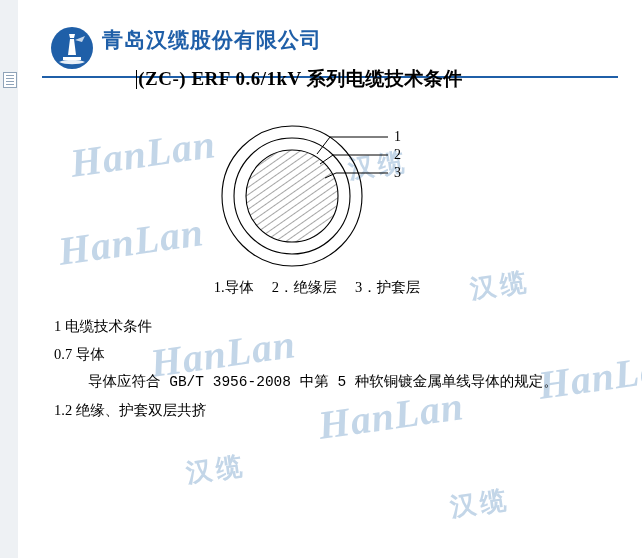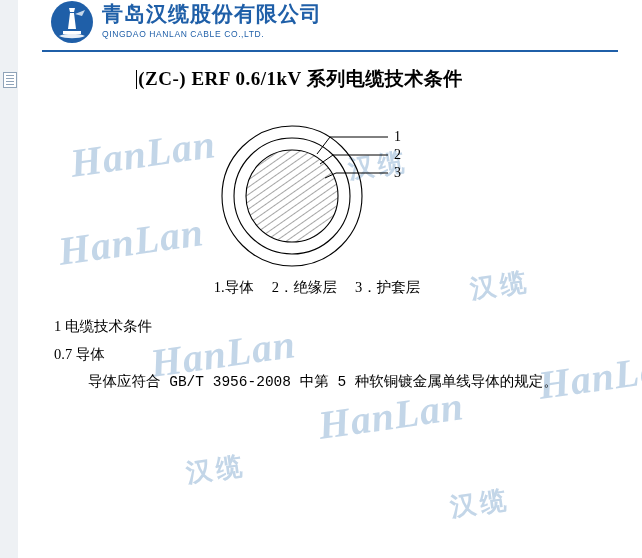--- a/index.html
+++ b/index.html
@@ -69,21 +69,21 @@
   .wm4 { left: 300px; top: 392px; transform: rotate(-8deg); }
   .wm5 { left: 330px; top: 148px; transform: rotate(-8deg); }
   .wm6 { left: 452px; top: 268px; transform: rotate(-8deg); }
   .wm7 { left: 168px; top: 452px; transform: rotate(-8deg); }
   .wm8 { left: 432px; top: 486px; transform: rotate(-8deg); }
   .wm9 { left: 520px; top: 352px; transform: rotate(-8deg); }
 
   
   #header {
     position: absolute;
-    left: 0; top: 0;
+    left: 0; top: 26px;
     width: 570px; height: 56px;
   }
   #logo-block {
     position: absolute;
     left: 32px; top: 0;
     display: flex;
     align-items: flex-start;
   }
   #logo-mark {
     position: relative;
@@ -195,21 +195,20 @@
           <circle cx="22" cy="22" r="21" fill="#1f5fa8"></circle>
           <path d="M19 8 h6 l-1 4 h-4 z" fill="#ffffff"></path>
           <path d="M20 13 h4 l2 16 h-8 z" fill="#ffffff"></path>
           <path d="M13 31 h18 v3 h-18 z" fill="#ffffff"></path>
           <path d="M9 36 c6 -3 20 -3 26 0 c-6 3 -20 3 -26 0 z" fill="#ffffff" opacity=".9"></path>
           <path d="M25 14 l10 -4 l-3 6 z" fill="#ffffff" opacity=".75"></path>
         </svg>
       </div>
       <div id="company-text">
         <div id="company-cn">青岛汉缆股份有限公司</div>
-        <div id="company-en">QINGDAO HANLAN CABLE CO.,LTD.</div>
       </div>
     </div>
     <div id="header-rule"></div>
   </div>
 
   <div id="doc-title">
     <span id="title-caret"></span><span>(ZC-) ERF  0.6/1kV 系列电缆技术条件</span>
   </div>
 
   <div id="figure">
@@ -238,15 +237,16 @@
     </svg>
     <div id="figure-caption">
       <span>1.导体</span><span class="cap-gap"></span><span>2．绝缘层</span><span class="cap-gap"></span><span>3．护套层</span>
     </div>
   </div>
 
   <div id="body-text">
     <div class="para indent-1">1 电缆技术条件</div>
     <div class="para indent-1">0.7  导体</div>
     <div class="para indent-2">导体应符合 GB/T 3956-2008 中第 5 种软铜镀金属单线导体的规定。</div>
+    <div class="para indent-1">1.2  绝缘、护套双层共挤</div>
   </div>
 
 </div>
 
 </body></html>

